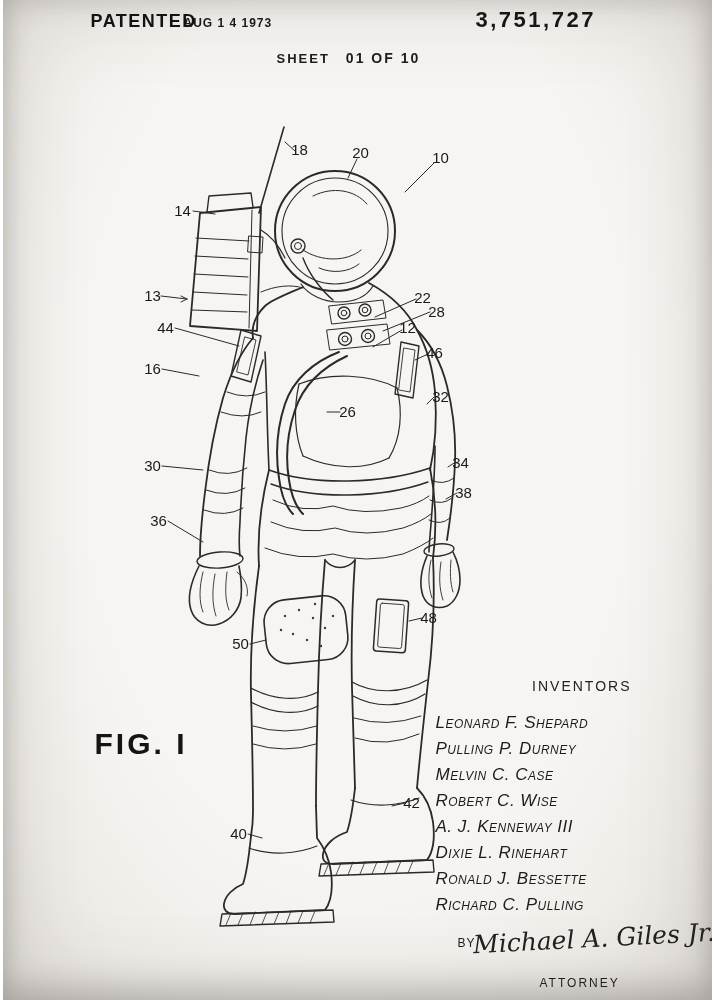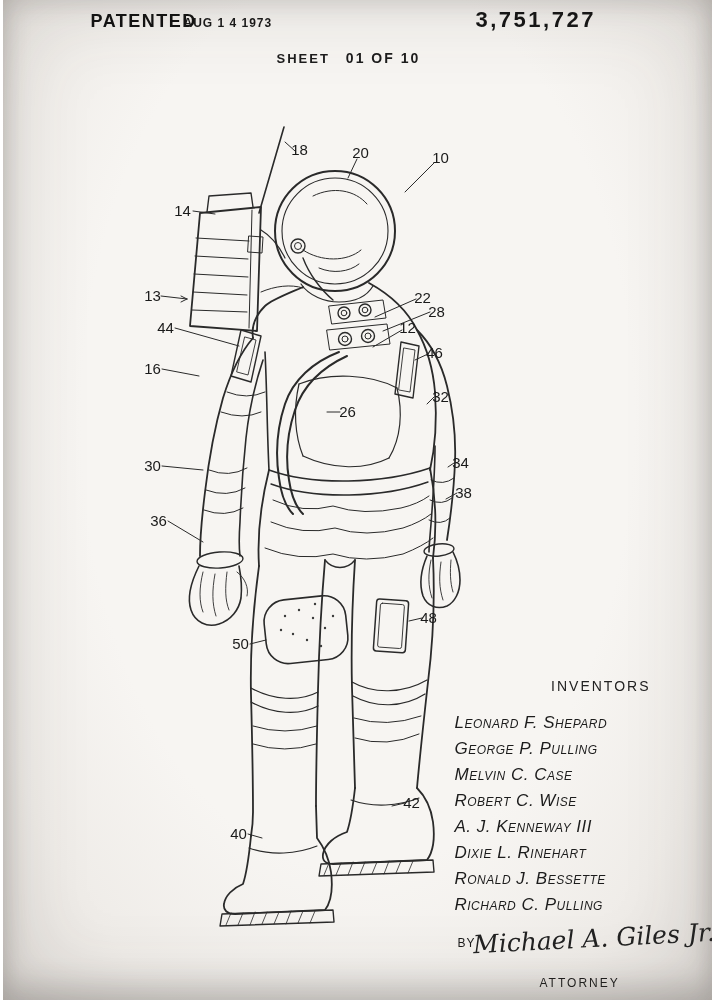--- a/index.html
+++ b/index.html
@@ -21,21 +21,21 @@
   .hdr-date{left:181px;top:16px;font-size:12px;font-weight:700;letter-spacing:1px;color:#1a1a1a;}
   .hdr-number{left:473px;top:7px;font-size:22px;font-weight:700;letter-spacing:2.5px;color:#161616;}
   .sheet{left:274px;top:50px;display:flex;gap:16px;align-items:baseline;}
   .sheet .lbl{font-size:13px;letter-spacing:2px;font-weight:700;}
   .sheet .val{font-size:14px;letter-spacing:2px;font-weight:700;}
   .fig{left:92px;top:727px;font-size:30px;font-weight:700;letter-spacing:3px;color:#141414;}
   .ref{
     position:absolute;transform:translate(-50%,-50%);
     font-size:15px;color:#1a1a1a;font-weight:400;
   }
-  .inventors{left:433px;top:678px;width:196px;margin-left:19px;}
+  .inventors{left:433px;top:678px;width:196px;}
   .inv-head{text-align:right;font-size:14px;letter-spacing:2px;color:#222;}
   .inv-list{margin-top:16px;}
   .inv-name{
     font-style:italic;font-variant:small-caps;
     font-size:17px;letter-spacing:.5px;line-height:26px;color:#1c1c1c;
   }
   .by{left:455px;top:936px;font-size:12px;letter-spacing:1px;}
   .sig{
     left:470px;top:924px;
     font-family:"DejaVu Serif", serif;font-style:italic;
@@ -285,26 +285,27 @@
   <div class="ref" style="left:432px;top:352px">46</div>
   <div class="ref" style="left:438px;top:396px">32</div>
   <div class="ref" style="left:345px;top:411px">26</div>
   <div class="ref" style="left:458px;top:462px">34</div>
   <div class="ref" style="left:461px;top:492px">38</div>
   <div class="ref" style="left:426px;top:617px">48</div>
   <div class="ref" style="left:238px;top:643px">50</div>
   <div class="ref" style="left:409px;top:802px">42</div>
   <div class="ref" style="left:236px;top:833px">40</div>
 
+  <div class="abs fig">FIG. I</div>
 
   <div class="abs inventors">
     <div class="inv-head">INVENTORS</div>
     <div class="inv-list">
       <div class="inv-name">Leonard F. Shepard</div>
-      <div class="inv-name">George P. Pulling</div>
+      <div class="inv-name">Pulling P. Durney</div>
       <div class="inv-name">Melvin C. Case</div>
       <div class="inv-name">Robert C. Wise</div>
       <div class="inv-name">A. J. Kenneway III</div>
       <div class="inv-name">Dixie L. Rinehart</div>
       <div class="inv-name">Ronald J. Bessette</div>
       <div class="inv-name">Richard C. Pulling</div>
     </div>
   </div>
 
   <div class="abs by">BY</div>

